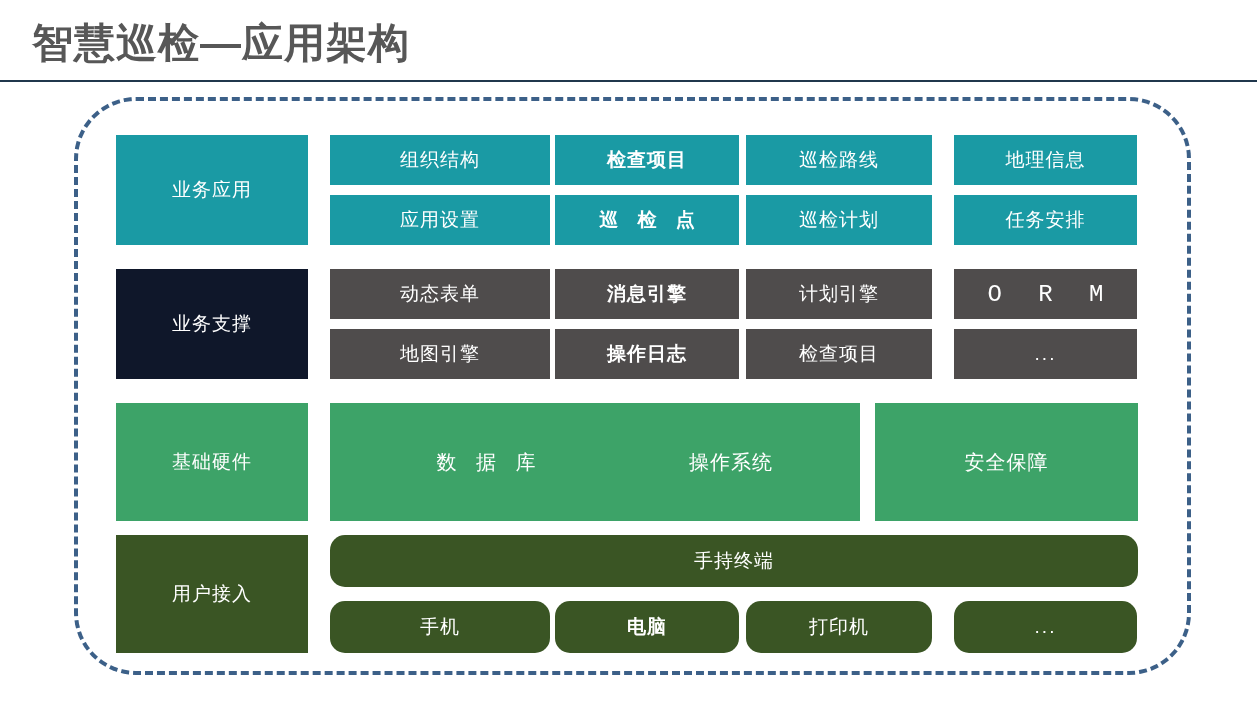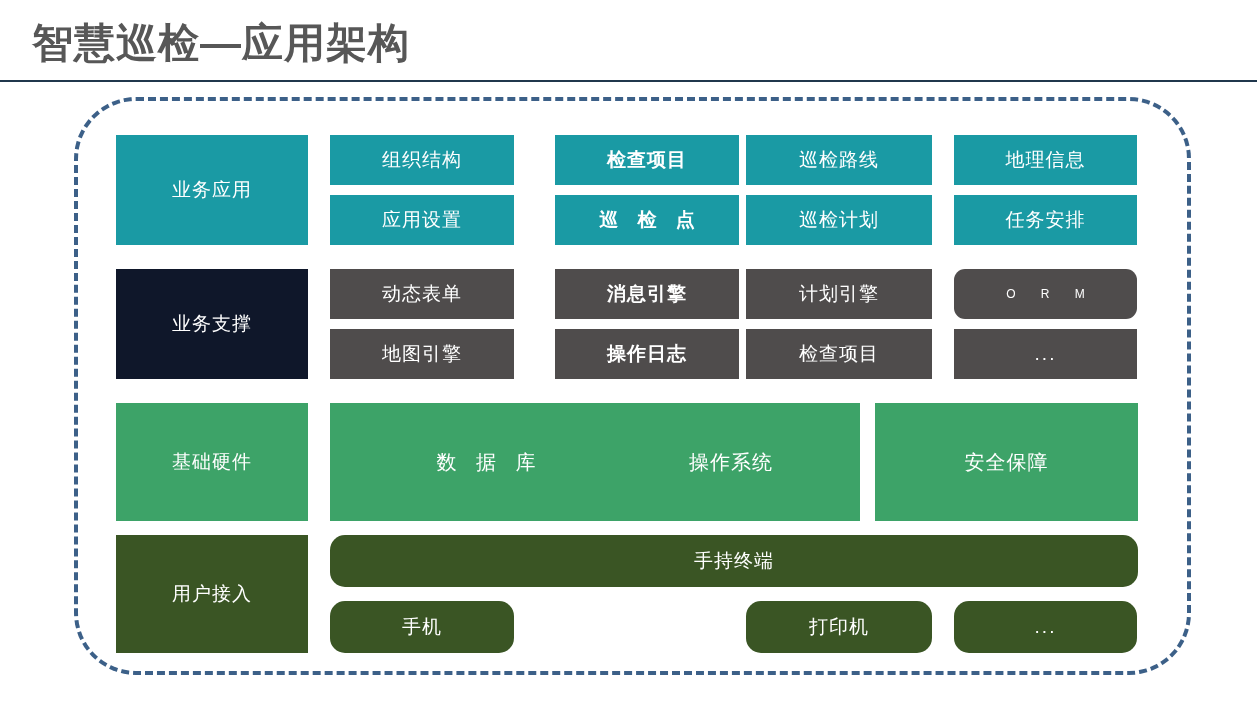--- a/index.html
+++ b/index.html
@@ -76,25 +76,24 @@
     align-items: center;
     justify-content: center;
     color: #ffffff;
     font-size: 19px;
     letter-spacing: 1px;
     box-sizing: border-box;
     text-align: center;
   }
   .cell.spaced { letter-spacing: 7px; text-indent: 7px; }
   .cell.serif {
-    font-family: Liberation Sans, sans-serif;
+    font-family: Liberation Mono, monospace;
     letter-spacing: 11px;
     text-indent: 11px;
-    font-size: 12px;
-    border-radius: 11px;
+    font-size: 24px;
   }
   .cell.dots { font-size: 19px; letter-spacing: 2px; }
 
   
   #row-business-application { top: 135px; height: 110px; width: 1022px; }
   #row-business-application .row-label { top: 0; height: 110px; background: #1a9aa4; }
   #row-business-application .cell { height: 50px; background: #1a9aa4; }
 
   
   #row-business-support { top: 269px; height: 110px; width: 1022px; }
@@ -107,21 +106,21 @@
   #row-basic-hardware .cell { top: 0; height: 118px; background: #3da368; font-size: 20px; }
 
   
   #row-user-access { top: 535px; height: 118px; width: 1022px; }
   #row-user-access .row-label { top: 0; height: 118px; background: #3a5524; }
   #row-user-access .cell { background: #3a5524; border-radius: 15px; }
   #row-user-access .cell-wide { top: 0; height: 52px; left: 214px; width: 808px; }
   #row-user-access .cell-small { top: 66px; height: 52px; }
 
   
-  .col-1 { left: 214px; width: 184px; }
+  .col-1 { left: 214px; width: 220px; }
   .col-2 { left: 439px; width: 184px; font-weight: bold; }
   .col-3 { left: 630px; width: 186px; }
   .col-4 { left: 838px; width: 183px; }
   .sub-top { top: 0; }
   .sub-bottom { top: 60px; }
 
   
   .wcol-1 { left: 214px; width: 312px; }
   .wcol-2 { left: 486px; width: 258px; }
   .wcol-3 { left: 759px; width: 263px; }
@@ -171,15 +170,16 @@
   <div class="cell wcol-2">操作系统</div>
   <div class="cell wcol-3">安全保障</div>
 </div>
 
 <div class="arch-row" id="row-user-access">
   <div class="row-label">用户接入</div>
 
   <div class="cell cell-wide">手持终端</div>
 
   <div class="cell cell-small col-1">手机</div>
+  <div class="cell cell-small col-2">电脑</div>
   <div class="cell cell-small col-3">打印机</div>
   <div class="cell cell-small col-4 dots">...</div>
 </div>
 
 </body></html>

